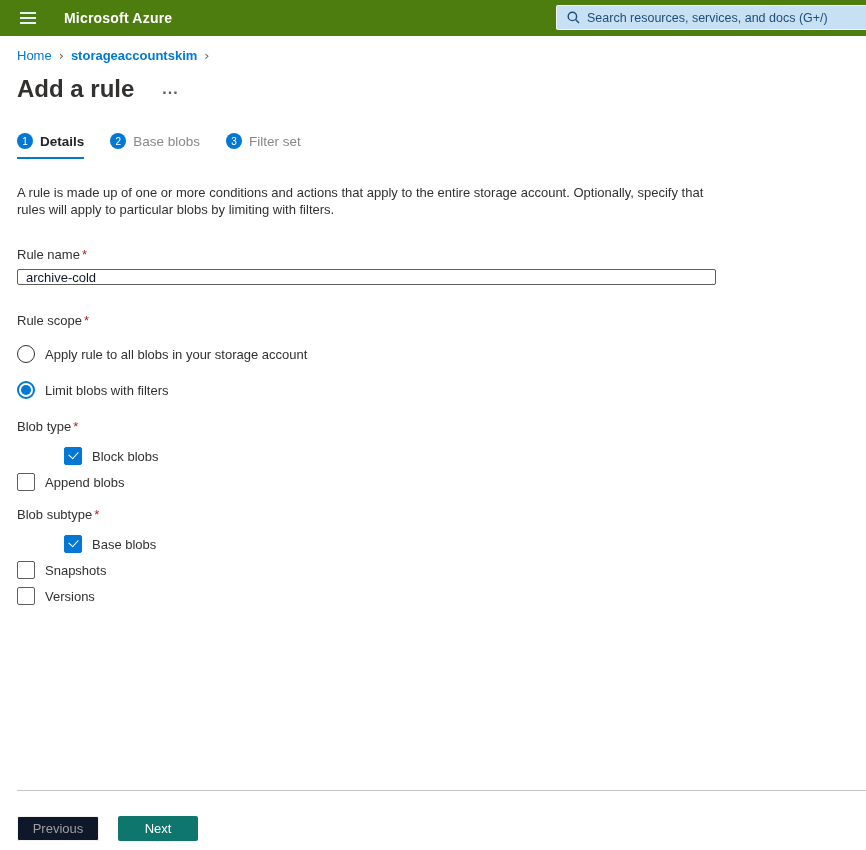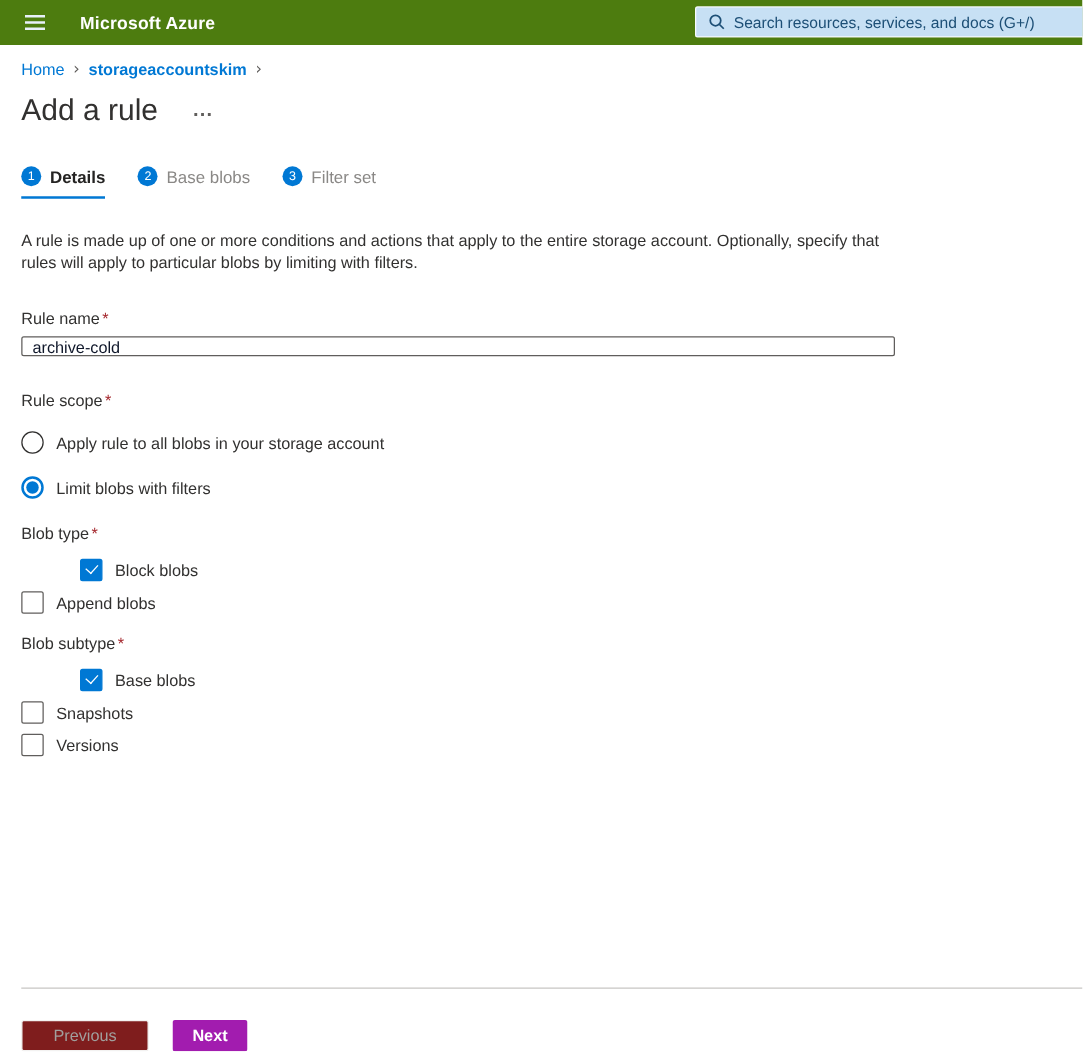--- a/index.html
+++ b/index.html
@@ -55,21 +55,21 @@
     padding: 12px 0 0 17px;
     font-size: 13px;
     display: flex; align-items: center;
   }
   .crumb { color: #0078d4; text-decoration: none; cursor: pointer; }
   .crumb.current-parent { font-weight: bold; }
   .crumb-sep { color: #605e5c; font-size: 13px; margin: 0 7px; font-family: "DejaVu Sans", sans-serif; }
 
   
   .title-row { display: flex; align-items: center; padding: 11px 0 0 17px; }
-  .page-title { font-size: 24px; font-weight: normal; color: #323130; line-height: 30px; }
+  .page-title { font-size: 24px; font-weight: bold; color: #323130; line-height: 30px; }
   .title-more { color: #605e5c; font-size: 16px; font-weight: bold; margin-left: 28px; letter-spacing: 1px; cursor: pointer; line-height: 10px; }
 
   
   .tabs { display: flex; padding-left: 17px; margin-top: 29px; gap: 26px; }
   .tab { display: flex; align-items: center; gap: 7px; padding-bottom: 8px; cursor: pointer; border-bottom: 2px solid transparent; }
   .tab.active { border-bottom-color: #0078d4; }
   .tab-num {
     width: 16px; height: 16px; border-radius: 50%;
     background: #0078d4; color: #fff;
     font-size: 10px; display: flex; align-items: center; justify-content: center;
@@ -134,22 +134,22 @@
     position: absolute; left: 17px; right: 0; top: 790px;
     border-top: 1px solid #c8c6c4;
   }
   .footer-buttons { position: absolute; left: 17px; top: 816px; display: flex; gap: 19px; }
   .btn {
     height: 25px; font-family: inherit; font-size: 13px;
     border: 1px solid transparent; border-radius: 2px;
     display: flex; align-items: center; justify-content: center;
     cursor: pointer;
   }
-  .btn-previous { width: 102px; background: #7f1d1d; color: #a19f9d; border-color: #f3f2f1; }
-  .btn-next { width: 60px; background: #a21caf; color: #ffffff; font-weight: bold; }
+  .btn-previous { width: 82px; background: #0f172a; color: #a19f9d; border-color: #f3f2f1; }
+  .btn-next { width: 80px; background: #0f766e; color: #ffffff; font-weight: normal; }
 </style>
 </head>
 <body>
 
 <div class="topbar">
   <div class="hamburger">
     <span></span>
       <span></span>
       <span></span>
   </div>

